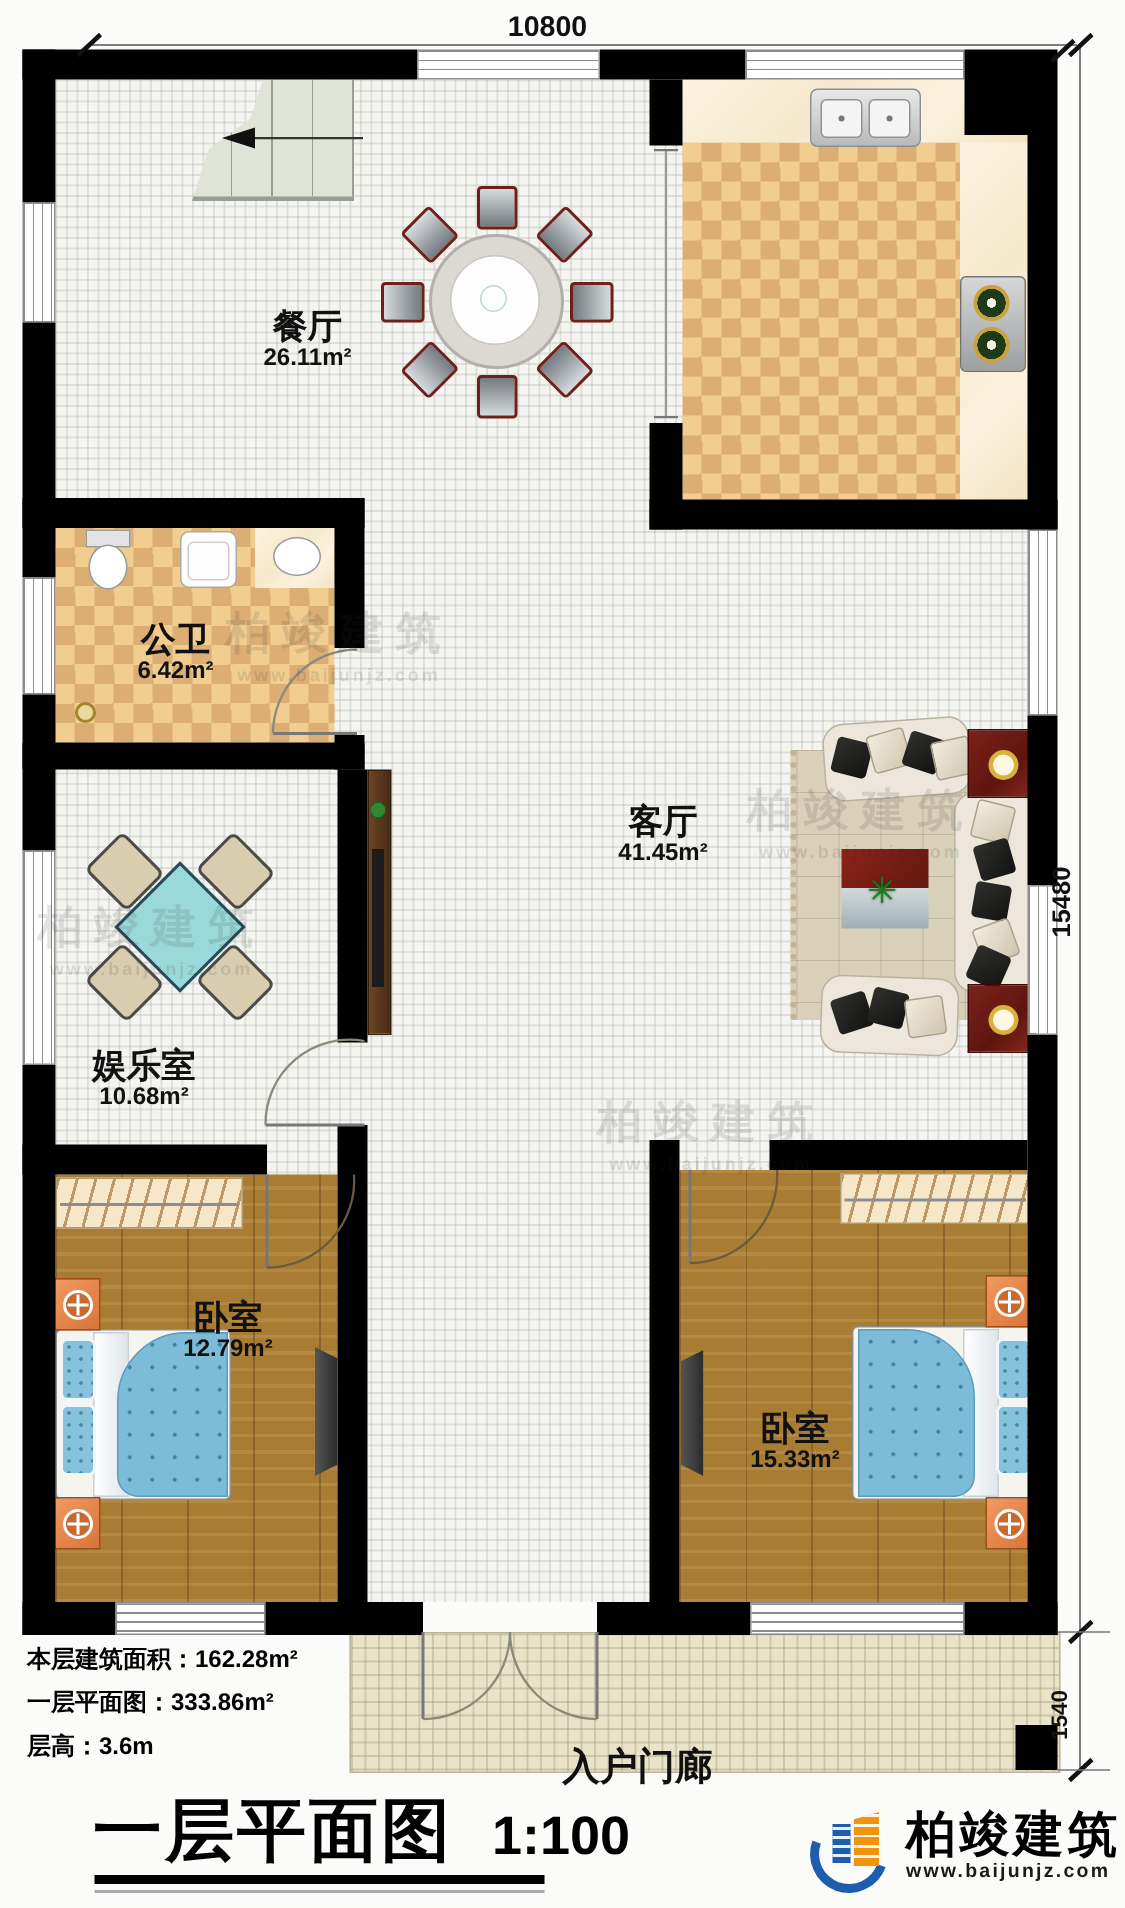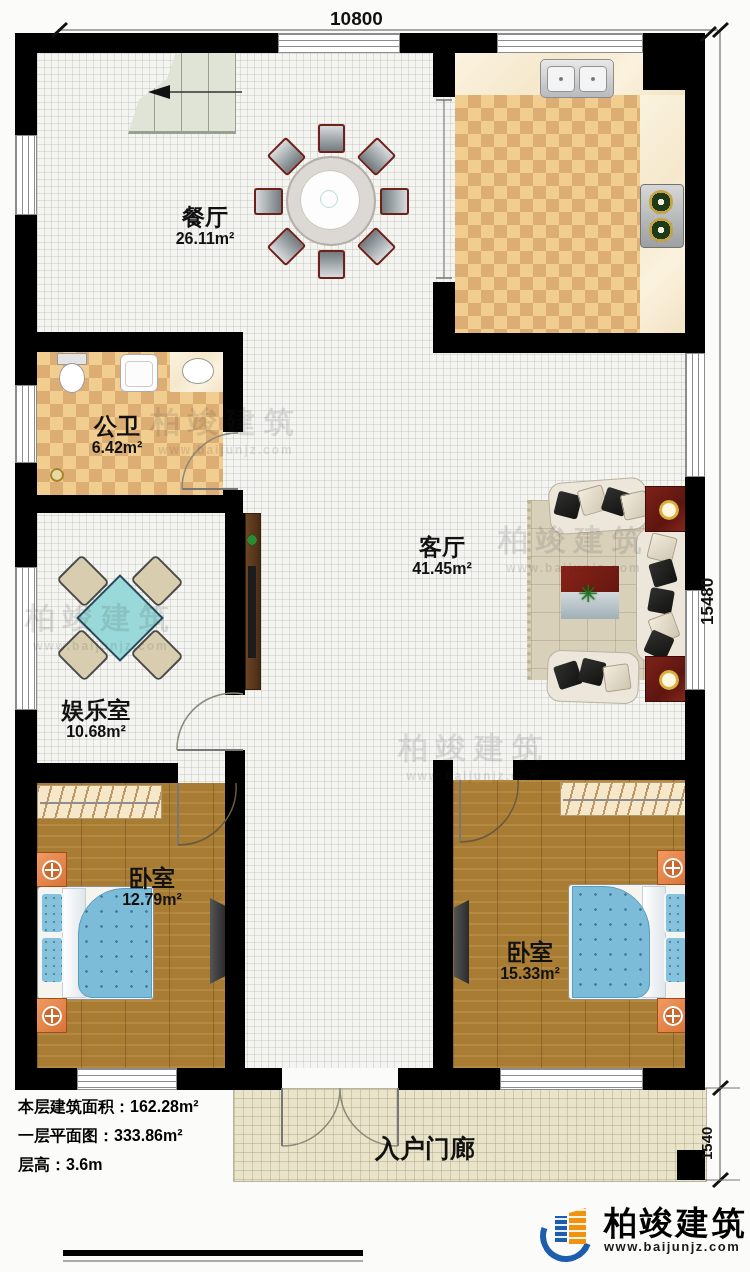--- a/index.html
+++ b/index.html
@@ -275,21 +275,21 @@
     <path d="M242,92 L160,92" stroke="#333" stroke-width="1.5" fill="none"></path>
     <polygon points="148,92 170,85 170,99" fill="#111"></polygon>
 
     <path d="M58,30 L718,30" stroke="#555" stroke-width="1" fill="none"></path>
     <path d="M52,37 L67,23 M701,41 L716,27" stroke="#111" stroke-width="3" fill="none"></path>
     <path d="M720,30 L720,1088 M720,1088 L720,1180" stroke="#555" stroke-width="1" fill="none"></path>
     <path d="M713,37 L728,23 M713,1095 L728,1081 M713,1187 L728,1173" stroke="#111" stroke-width="3" fill="none"></path>
     <path d="M705,1088 L740,1088 M705,1180 L740,1180" stroke="#777" stroke-width="1" fill="none"></path>
   </svg>
 
-  <div class="abs dim" style="left:330px;top:8px;width:70px;text-align:left;font-size:19px;">10800</div>
+  <div class="abs dim" style="left:330px;top:8px;width:70px;text-align:center;font-size:19px;">10800</div>
   <div class="abs dim dim-v" style="left:698px;top:555px;height:70px;">15480</div>
   <div class="abs dim dim-v" style="left:698px;top:1108px;height:52px;font-size:15px;">1540</div>
 
   <div class="abs rlabel" style="left:135px;top:205px;width:140px;">
     <div class="nm">餐厅</div>
     <div class="ar">26.11m²</div>
   </div>
   <div class="abs rlabel" style="left:47px;top:414px;width:140px;">
     <div class="nm">公卫</div>
     <div class="ar">6.42m²</div>
@@ -303,21 +303,21 @@
     <div class="ar">10.68m²</div>
   </div>
   <div class="abs rlabel" style="left:82px;top:866px;width:140px;">
     <div class="nm">卧室</div>
     <div class="ar">12.79m²</div>
   </div>
   <div class="abs rlabel" style="left:460px;top:940px;width:140px;">
     <div class="nm">卧室</div>
     <div class="ar">15.33m²</div>
   </div>
-  <div class="abs porchlabel" style="left:375px;top:1132px;">入户门廊</div>
+  <div class="abs porchlabel" style="left:375px;top:1161px;">入户门廊</div>
 
   <div class="abs wm" style="left:150px;top:402px;">
     <div class="c">柏竣建筑</div>
     <div class="w">www.baijunjz.com</div>
   </div>
   <div class="abs wm" style="left:498px;top:520px;">
     <div class="c">柏竣建筑</div>
     <div class="w">www.baijunjz.com</div>
   </div>
   <div class="abs wm" style="left:25px;top:598px;">
@@ -334,20 +334,23 @@
       <span>本层建筑面积：</span><span>162.28m²</span>
     </div>
     <div class="info-line">
       <span>一层平面图：</span><span>333.86m²</span>
     </div>
     <div class="info-line">
       <span>层高：</span><span>3.6m</span>
     </div>
   </div>
 
+  <div class="abs" style="left:62px;top:1190px;z-index:6;white-space:nowrap;">
+    <span class="title-cn">一层平面图</span><span class="title-scale">1:100</span>
+  </div>
   <div class="abs rule-thick" style="left:63px;top:1250px;width:300px;z-index:6;"></div>
   <div class="abs rule-thin" style="left:63px;top:1260px;width:300px;z-index:6;"></div>
 
 
   <div class="abs" style="left:540px;top:1202px;z-index:6;display:flex;align-items:center;">
     <div style="position:relative;width:56px;height:56px;">
       <div class="abs swoosh" style="left:0;top:8px;"></div>
       <div class="abs bldg-b" style="left:15px;top:14px;width:12px;height:26px;"></div>
       <div class="abs bldg-o" style="left:29px;top:6px;width:17px;height:36px;"></div>
     </div>

